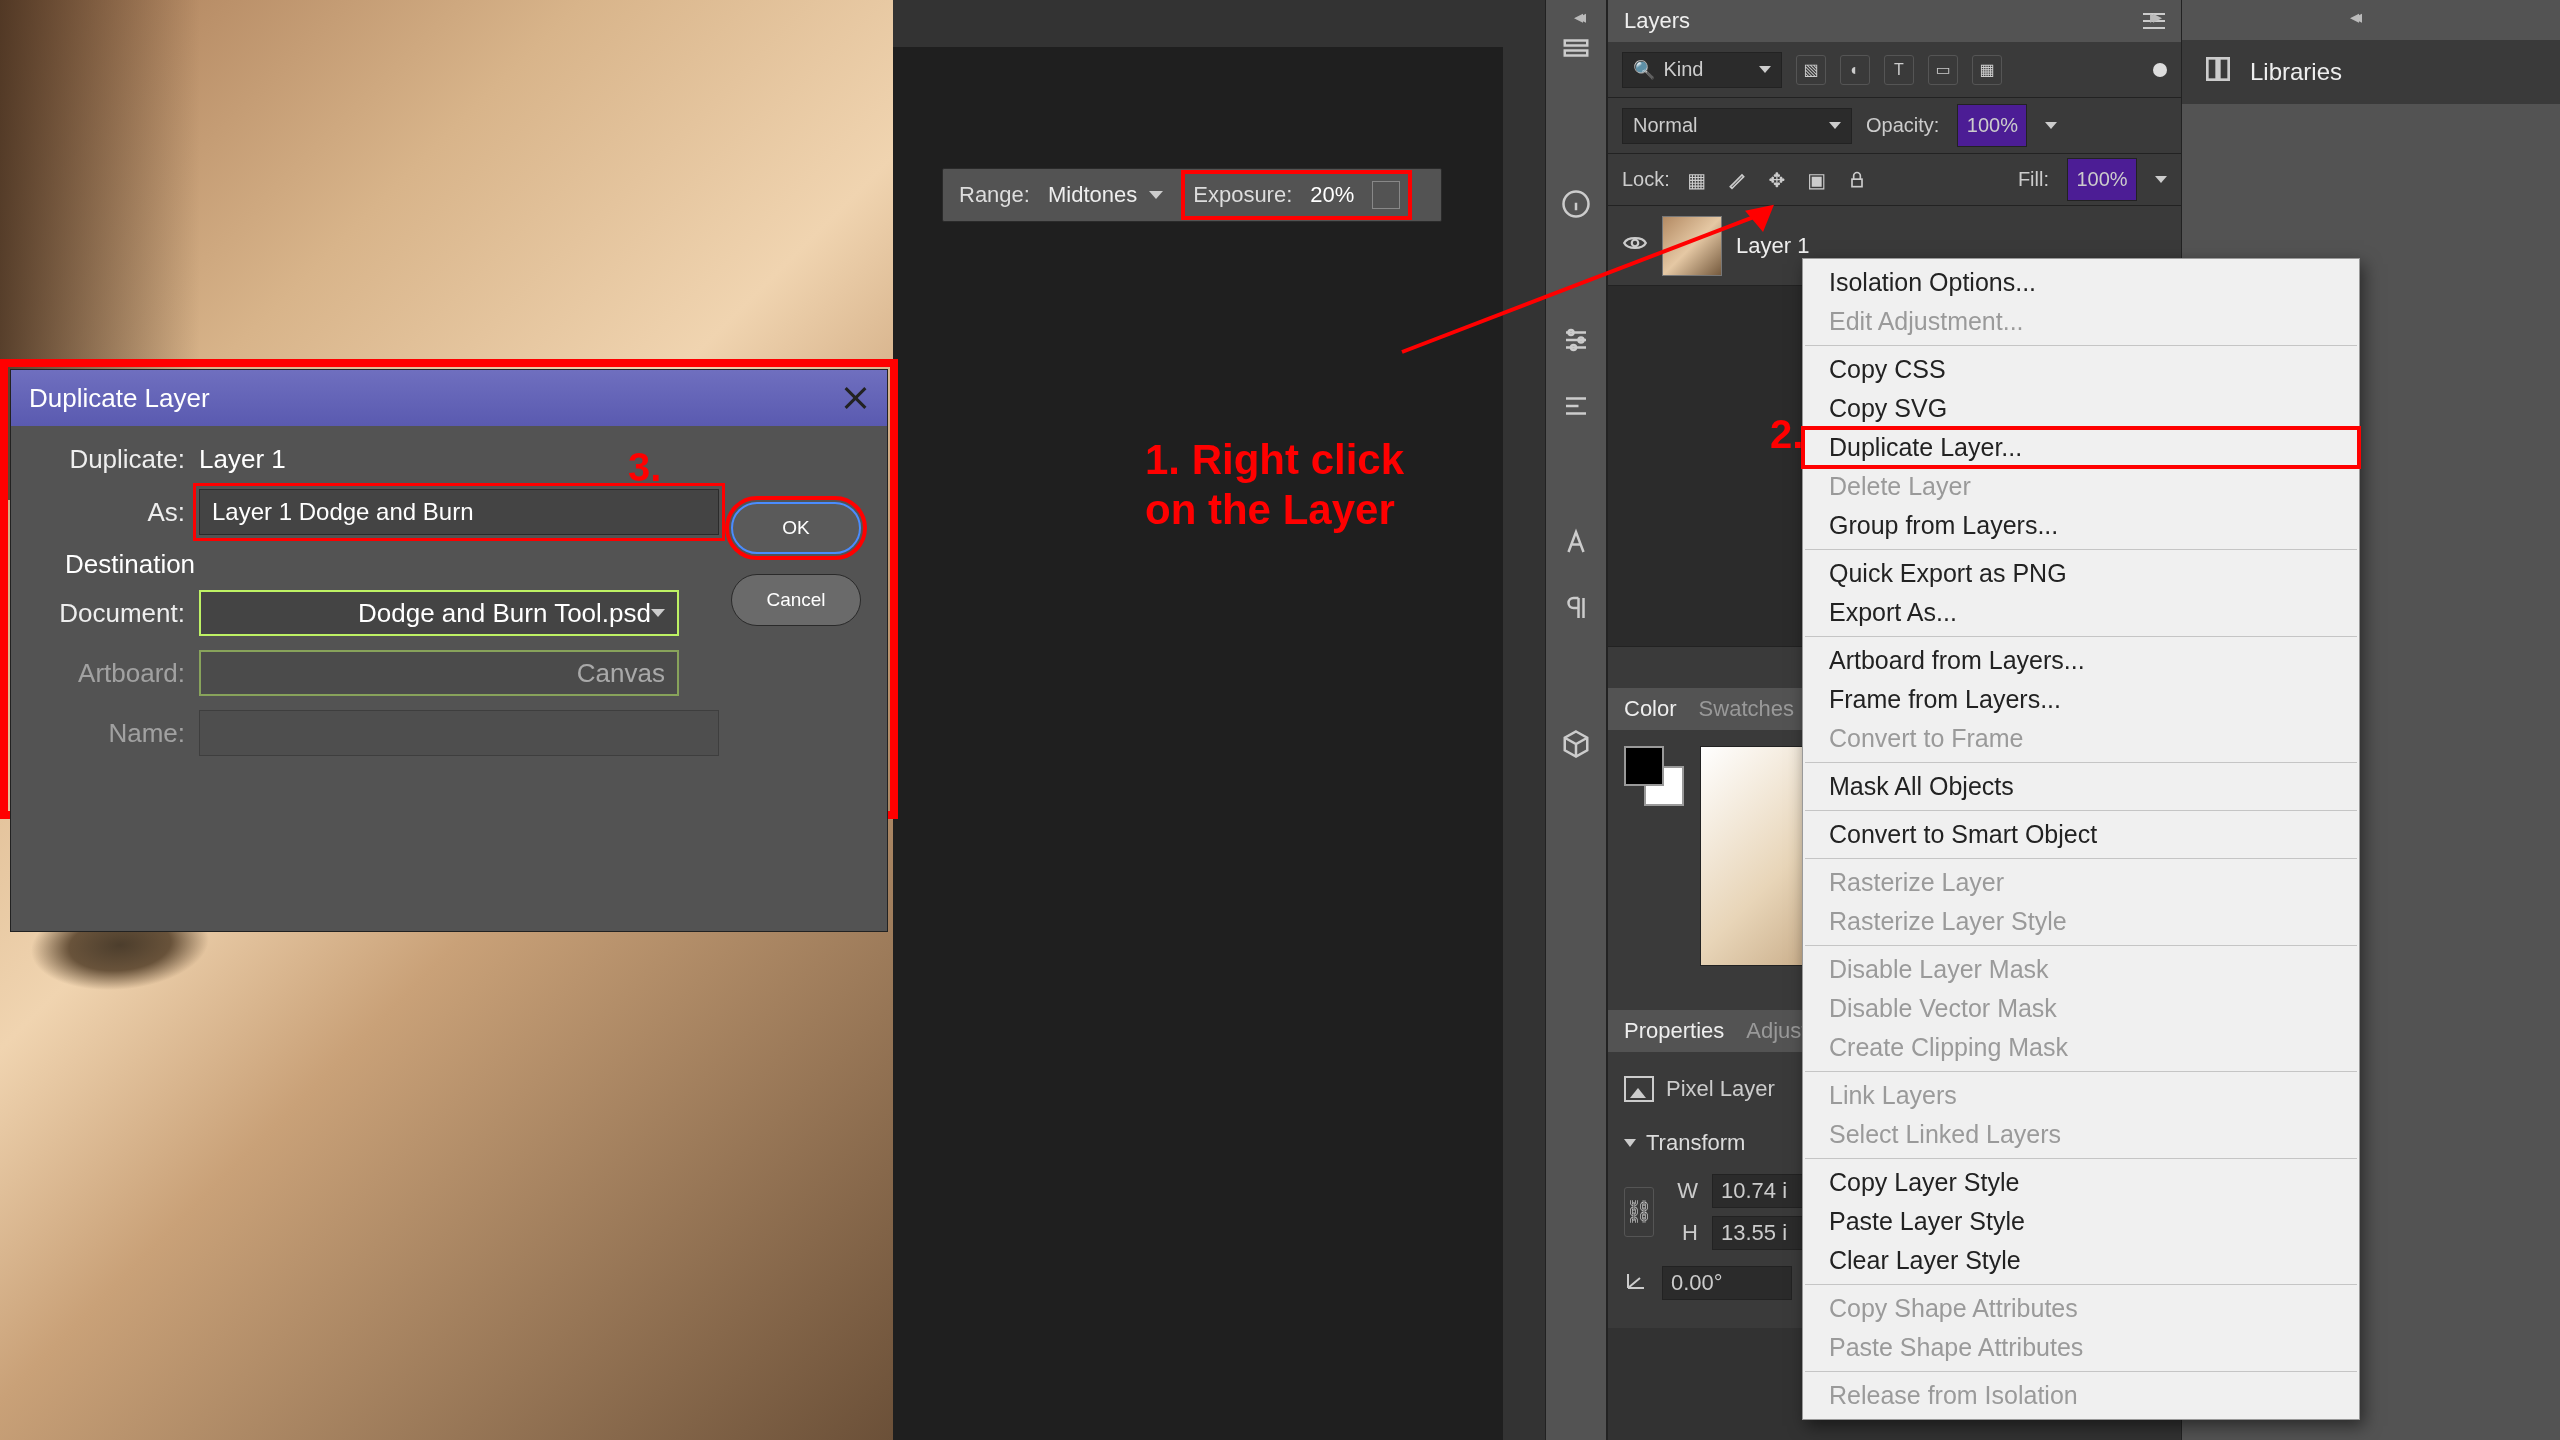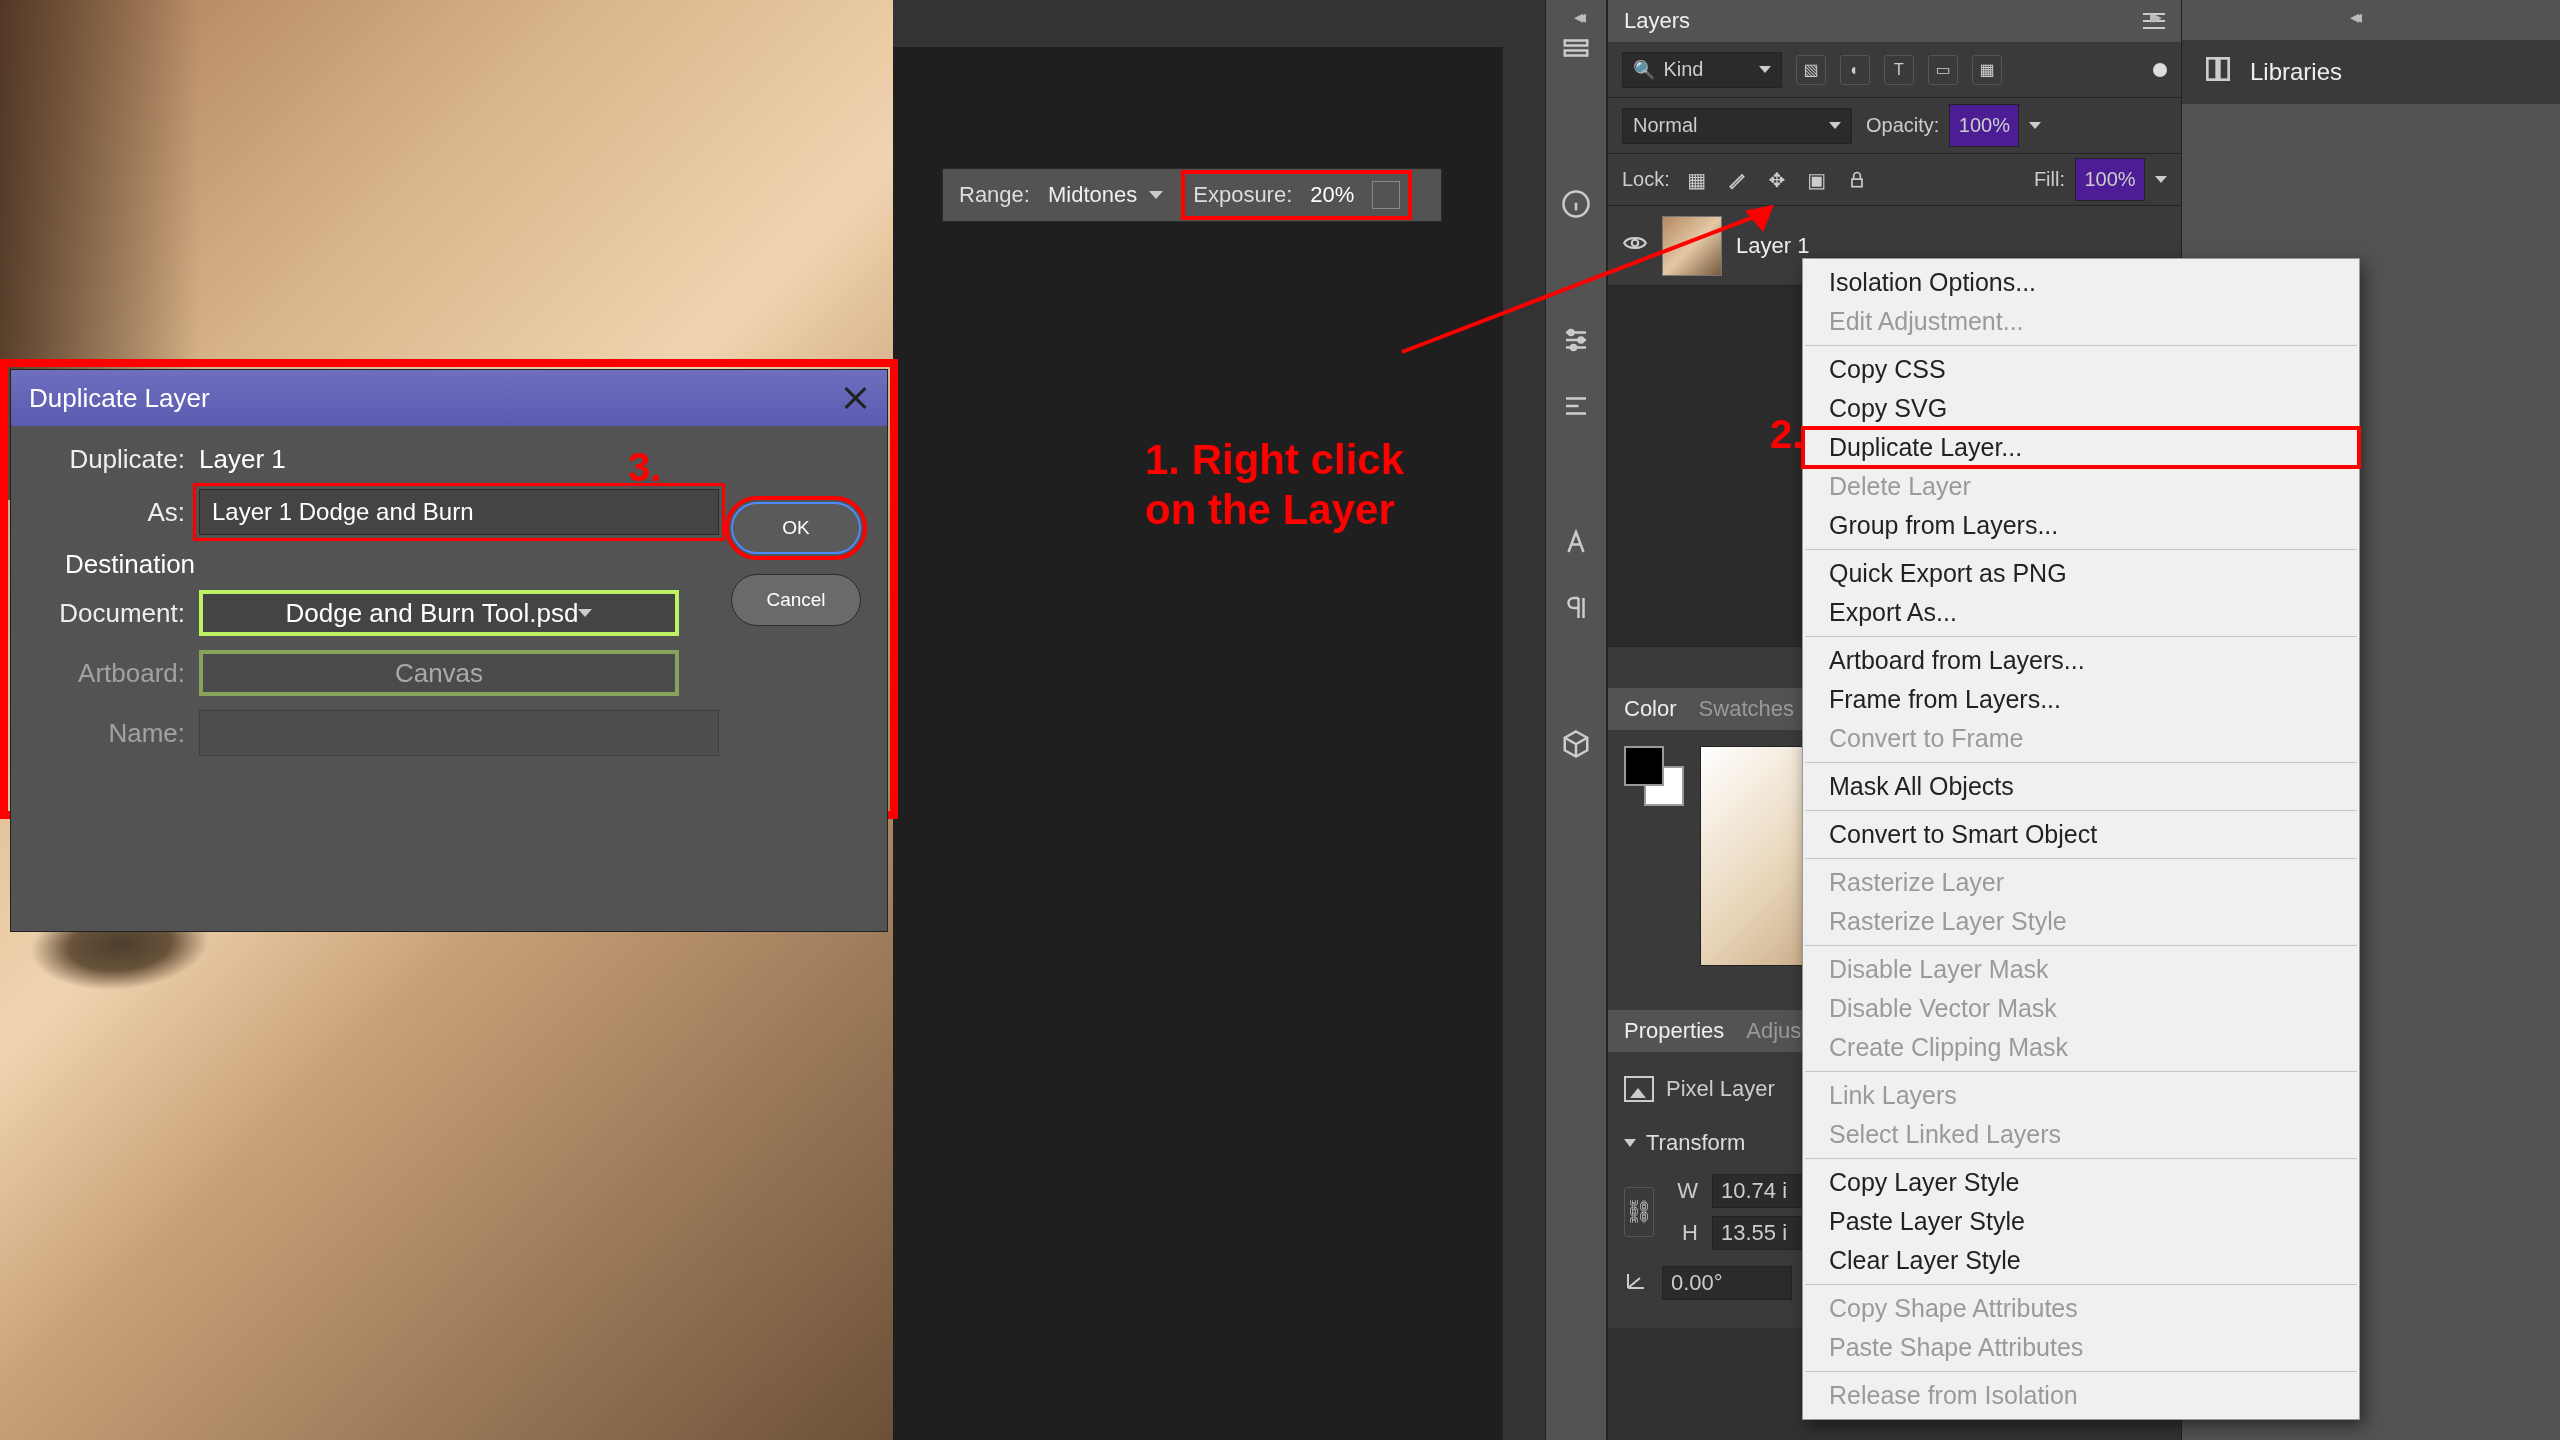--- a/index.html
+++ b/index.html
@@ -148,23 +148,23 @@
     padding: 0 12px;
     font-size: 24px;
     outline: 3px solid #ff0000;
     outline-offset: 3px;
   }
   .dlg-section { margin: 14px 0 10px 30px; color: #fff; }
   .dlg-select {
     flex: 0 0 480px;
     height: 46px;
     background: #444;
-    border: 4px solid #bef264;
+    border: 2px solid #bef264;
     color: #fff;
-    display: flex; align-items: center; justify-content: center;
+    display: flex; align-items: center; justify-content: flex-end;
     padding: 0 12px;
   }
   .dlg-select .chev {
     width: 0; height: 0;
     border-left: 7px solid transparent;
     border-right: 7px solid transparent;
     border-top: 8px solid #ccc;
   }
   .dlg-select.disabled, .dlg-input.disabled, .dlg-lab.disabled { opacity: .5; }
   .dlg-input.disabled { outline: none; background: #4a4a4a; }
@@ -278,21 +278,21 @@
   }
   .blend-sel {
     flex: 0 0 230px;
     height: 36px;
     border: 1px solid #222;
     background: #2b2b2b;
     display: flex; align-items: center; justify-content: space-between;
     padding: 0 10px; font-size: 20px;
   }
   .pct-box {
-    display: flex; align-items: center; gap: 10px;
+    display: flex; align-items: center; gap: 18px;
     font-size: 20px;
   }
   .pct-val {
     width: 70px; height: 43px;
     border: 1px solid #222; background: #4c1d95;
     display: flex; align-items: center; justify-content: center;
   }
   .blend-sel .chev, .pct-box .chev {
     width: 0; height: 0;
     border-left: 6px solid transparent;

